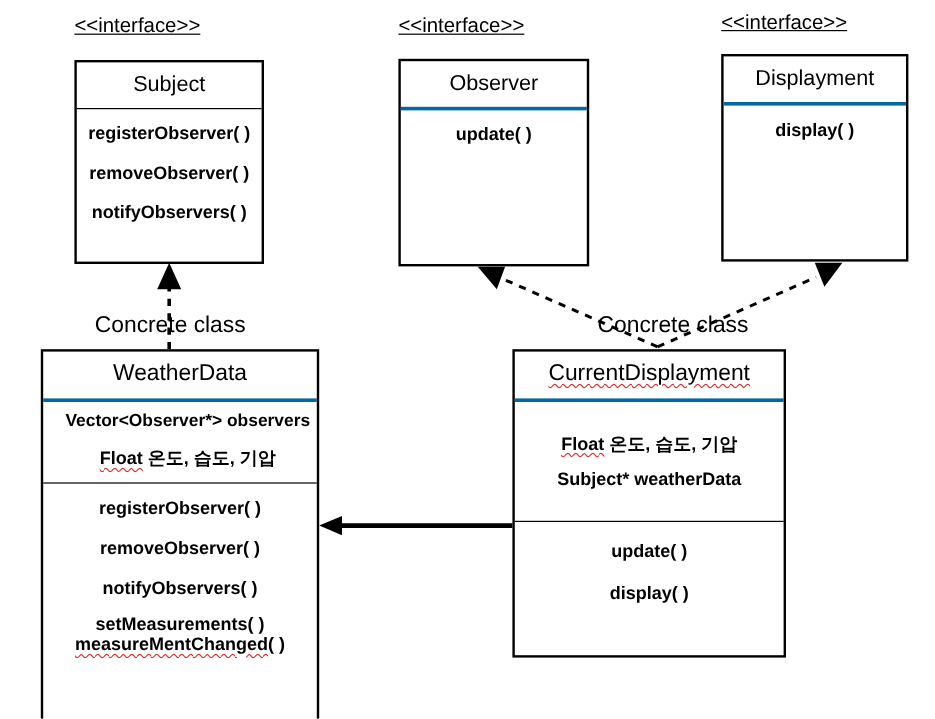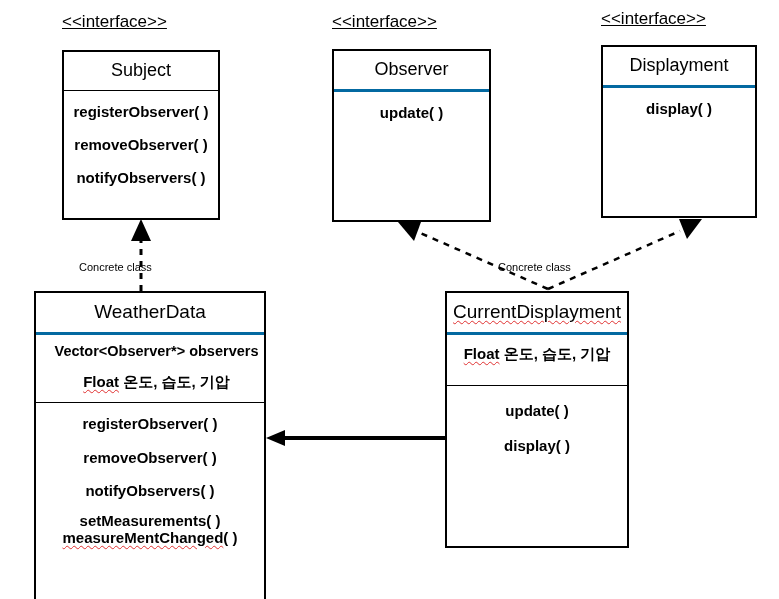--- a/index.html
+++ b/index.html
@@ -59,21 +59,21 @@
     position: absolute;
     font-size: 17px;
     text-align: left;
     white-space: nowrap;
     text-decoration: underline;
   }
 
   
   .rel-label {
     position: absolute;
-    font-size: 11px;
+    font-size: 19px;
     white-space: nowrap;
     background: transparent;
   }
 
   
   .squiggle {
     text-decoration: underline;
     text-decoration-style: wavy;
     text-decoration-color: #e03131;
     text-decoration-thickness: 1px;
@@ -155,24 +155,25 @@
     </div>
     <div class="uml-compartment divider-thin-top" style="border-top:1px solid #000; padding:12px 4px 4px 4px; flex:1;">
       <span class="member" style="margin-bottom:17px;">registerObserver( )</span>
       <span class="member" style="margin-bottom:16px;">removeObserver( )</span>
       <span class="member" style="margin-bottom:13px;">notifyObservers( )</span>
       <span class="member">setMeasurements( )</span>
       <span class="member" style="margin-bottom:13px;"><span class="squiggle">measureMentChanged</span><span>( )</span></span>
     </div>
   </div>
 
-  <div class="uml-box" style="left:445px; top:291px; width:184px; height:257px;">
+  <div class="uml-box" style="left:427px; top:291px; width:228px; height:257px;gap:16px;">
     <div class="uml-title divider-thick" style="font-size:19px; padding:8px 4px;"><span class="squiggle">CurrentDisplayment</span></div>
     <div class="uml-compartment" style="padding:10px 4px 10px 4px;">
       <span class="member" style="margin-bottom:11px; font-size:15px;"><span class="squiggle">Float</span><span> 온도, 습도, 기압</span></span>
+      <span class="member" style="font-size:15px;">Subject* weatherData</span>
     </div>
     <div class="uml-compartment" style="border-top:1px solid #000; padding:16px 4px 4px 4px; flex:1;">
       <span class="member" style="margin-bottom:18px;">update( )</span>
       <span class="member">display( )</span>
     </div>
   </div>
 
 </div>
 
 </body></html>

